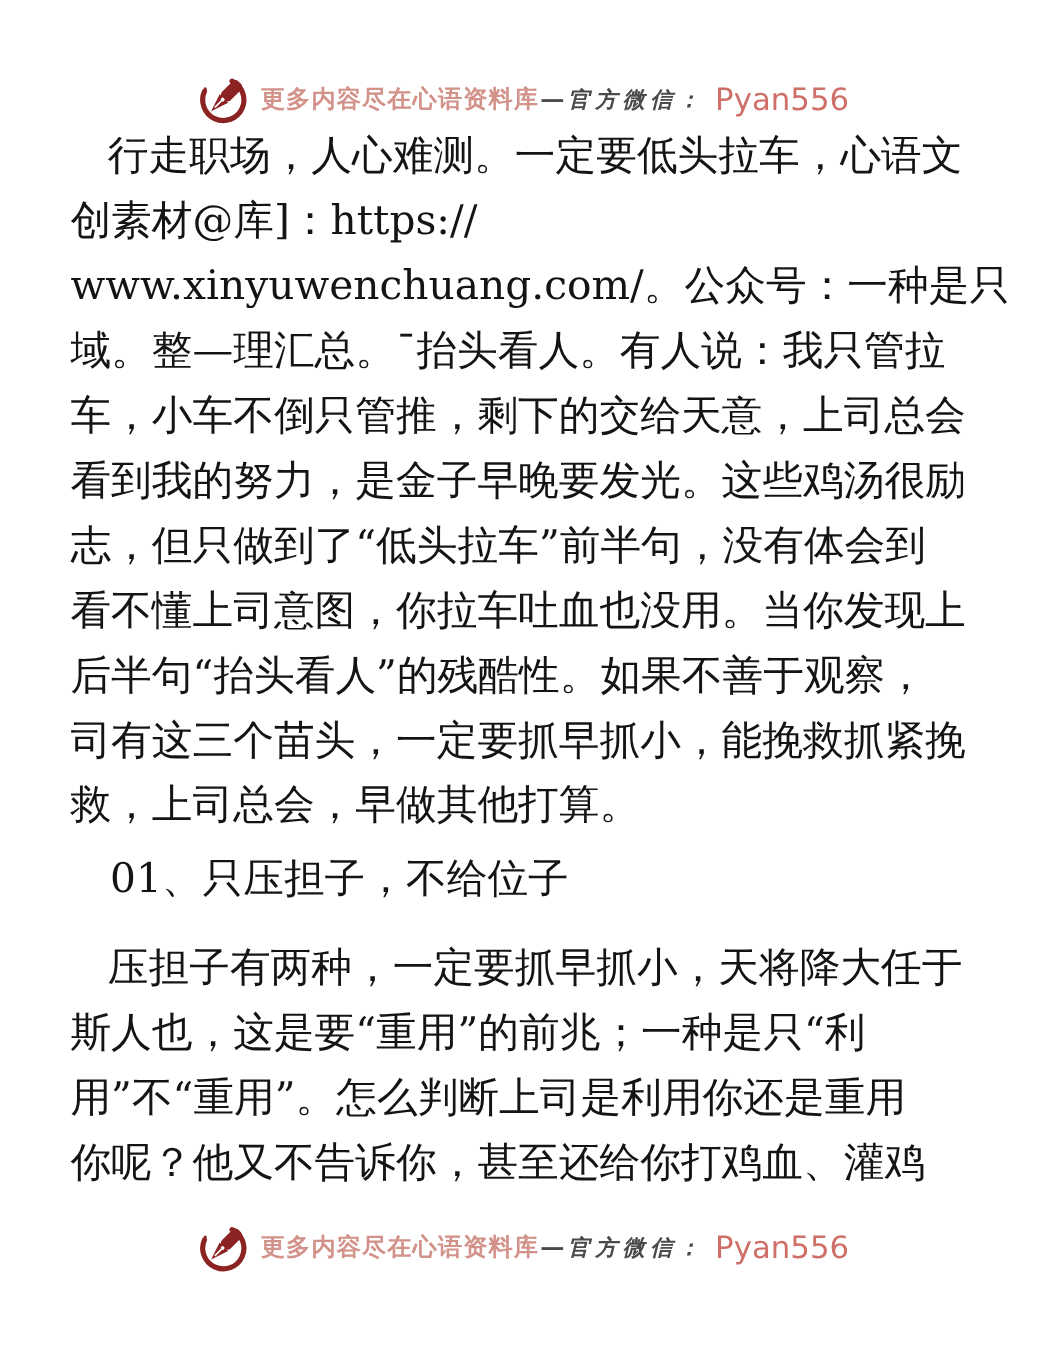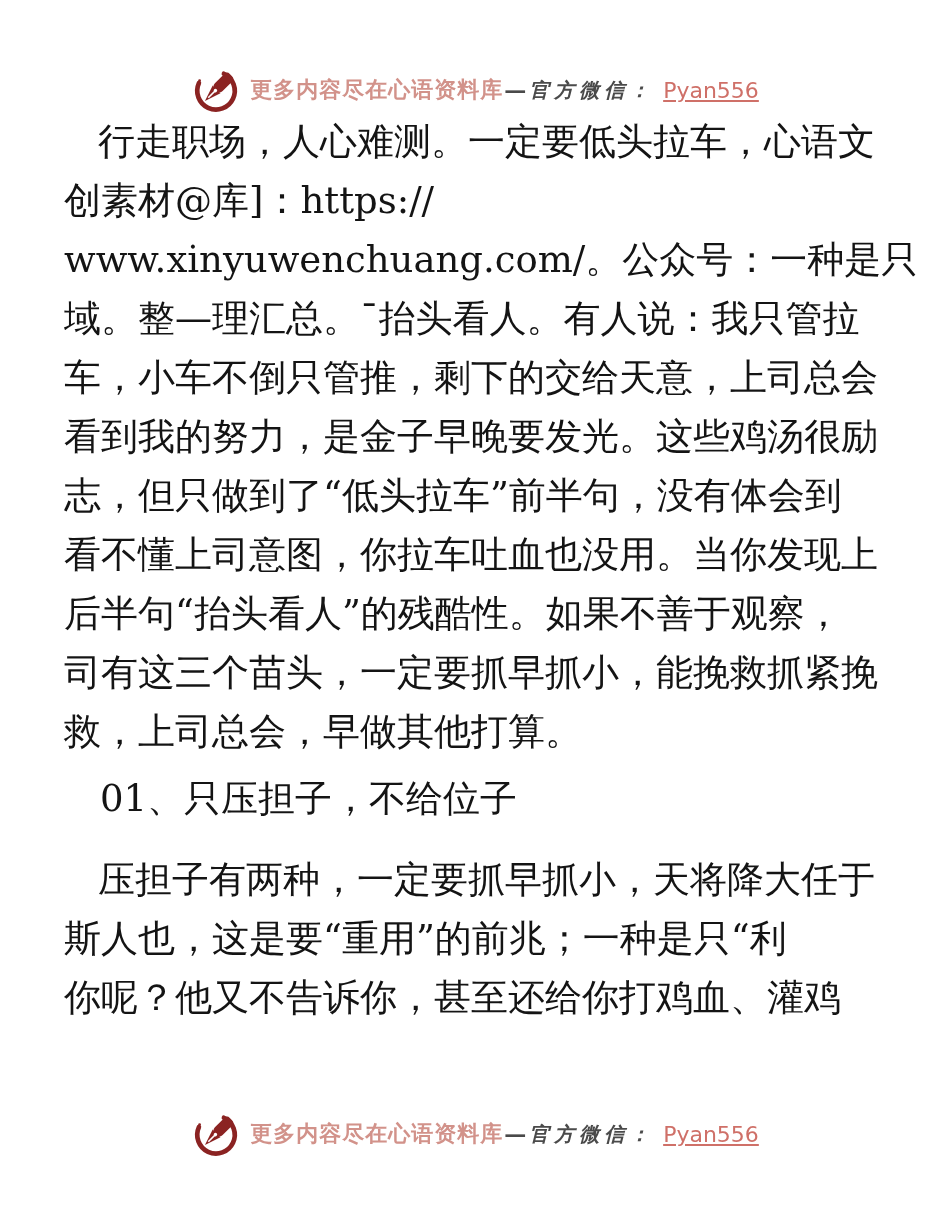--- a/index.html
+++ b/index.html
@@ -21,21 +21,21 @@
     position:absolute;left:0;width:100%;
     display:flex;align-items:center;justify-content:center;gap:9px;
   }
   .banner.header{top:64px;}
   .banner.footer{top:1108px;}
   .logo{width:50px;height:52px;display:inline-flex;align-items:center;justify-content:center;}
   .logo svg{display:block;}
   .brand{color:var(--brand-color);font-size:22px;font-weight:bold;letter-spacing:1px;white-space:nowrap;}
   .sep{color:var(--label-color);font-size:22px;font-weight:bold;margin:0 -6px 0 -8px;}
   .wlabel{color:var(--label-color);font-size:20px;font-weight:bold;font-style:italic;letter-spacing:5px;white-space:nowrap;}
-  .wid{color:var(--wechat-id-color);font-size:22px;font-family:"DejaVu Sans","Liberation Sans",sans-serif;white-space:nowrap;text-decoration:underline;}
+  .wid{color:var(--wechat-id-color);font-size:28px;font-family:"DejaVu Sans","Liberation Sans",sans-serif;white-space:nowrap;}
   .article{
     position:absolute;left:64px;top:112px;width:840px;
     color:var(--text-color);font-size:37px;
   }
   .ln{height:59px;line-height:59px;white-space:nowrap;letter-spacing:0px;}
   .indent{padding-left:34px;}
   .heading{margin-top:8px;margin-bottom:22px;padding-left:36px;}
 </style>
 </head>
 <body>
@@ -72,20 +72,21 @@
     <div class="ln">志，但只做到了“低头拉车”前半句，没有体会到</div>
     <div class="ln">看不懂上司意图，你拉车吐血也没用。当你发现上</div>
     <div class="ln">后半句“抬头看人”的残酷性。如果不善于观察，</div>
     <div class="ln">司有这三个苗头，一定要抓早抓小，能挽救抓紧挽</div>
     <div class="ln">救，上司总会，早做其他打算。</div>
 
     <div class="ln heading">01、只压担子，不给位子</div>
 
     <div class="ln indent">压担子有两种，一定要抓早抓小，天将降大任于</div>
     <div class="ln">斯人也，这是要“重用”的前兆；一种是只“利</div>
+    <div class="ln">用”不“重用”。怎么判断上司是利用你还是重用</div>
     <div class="ln">你呢？他又不告诉你，甚至还给你打鸡血、灌鸡</div>
   </main>
 
   <footer class="banner footer">
     <span class="logo">
       <svg viewBox="0 0 64 64" width="50" height="52" aria-hidden="true">
         <circle cx="32" cy="33" r="24" fill="none" stroke="var(--logo-color)" stroke-width="6" stroke-dasharray="112 39" stroke-linecap="round" transform="rotate(-65 32 33)"></circle>
         <g transform="rotate(45 32 32)">
           <rect x="25" y="5" width="14" height="27" rx="5" fill="var(--logo-color)"></rect>
           <path d="M25 31 L39 31 L32 52 Z" fill="var(--logo-color)"></path>

